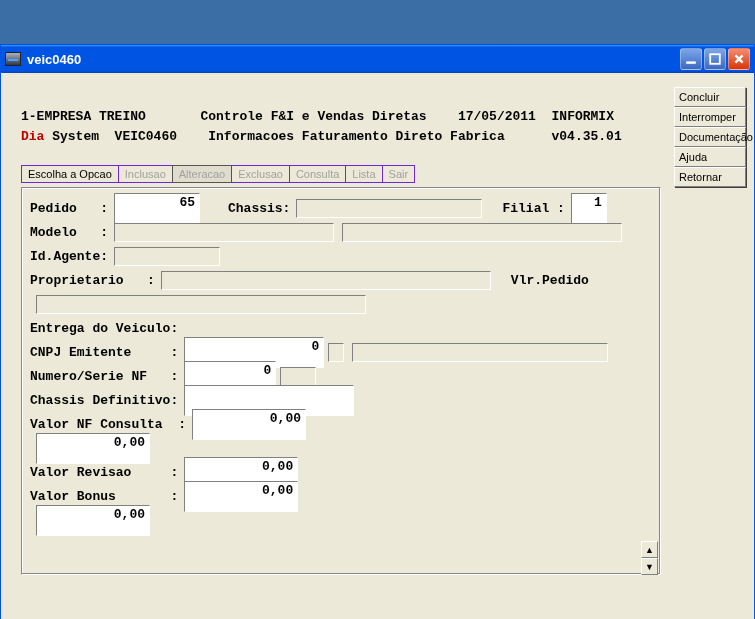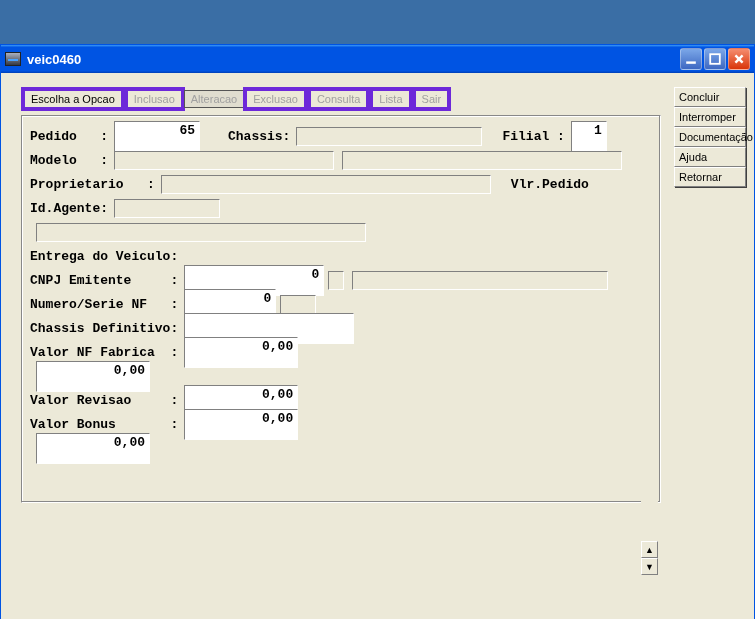--- a/index.html
+++ b/index.html
@@ -87,21 +87,21 @@
     color: #000;
     margin: 20px 0 18px 0;
   }
   .header-block .dia { color: #c00000; }
   .menu-tabs {
     display: flex;
     align-items: center;
     margin-bottom: 4px;
   }
   .menu-tab {
-    border: 4px solid #6d28d9;
+    border: 1px solid #6d28d9;
     background: #ece9d8;
     padding: 2px 6px;
     font-size: 11px;
     color: #a0a0a0;
     margin-right: -1px;
     cursor: pointer;
   }
   .menu-tab.first { color: #000; }
   .menu-tab.selected {
     background: #e0ddcf;
@@ -217,20 +217,22 @@
             <line x1="2" y1="2" x2="8" y2="8" stroke="white" stroke-width="2"></line>
             <line x1="8" y1="2" x2="2" y2="8" stroke="white" stroke-width="2"></line>
           </svg>
       </div>
     </div>
   </div>
 
   <div class="client">
     <div class="main-area">
 
+      <div class="header-block"><span>1-EMPRESA TREINO</span>       <span>Controle F&amp;I e Vendas Diretas</span>    <span>17/05/2011</span>  <span>INFORMIX</span>
+<span class="dia">Dia</span><span> System  VEIC0460</span>    <span>Informacoes Faturamento Direto Fabrica</span>      <span>v04.35.01</span></div>
 
       <div class="menu-tabs">
         <div class="menu-tab first">Escolha a Opcao</div>
         <div class="menu-tab">Inclusao</div>
         <div class="menu-tab selected">Alteracao</div>
         <div class="menu-tab">Exclusao</div>
         <div class="menu-tab">Consulta</div>
         <div class="menu-tab">Lista</div>
         <div class="menu-tab">Sair</div>
       </div>
@@ -253,31 +255,31 @@
 
         <div class="form-row">
           <span class="form-label">Modelo   :</span>
           <span style="width:6px"></span>
           <span class="sunken" style="width:220px"></span>
           <span style="width:8px"></span>
           <span class="sunken" style="width:280px"></span>
         </div>
 
         <div class="form-row">
+          <span class="form-label">Id.Agente:</span>
+          <span style="width:6px"></span>
+          <span class="sunken" style="width:106px"></span>
+        </div>
+
+        <div class="form-row">
           <span class="form-label">Proprietario   :</span>
           <span style="width:6px"></span>
           <span class="sunken" style="width:330px"></span>
           <span style="width:20px"></span>
           <span class="form-label">Vlr.Pedido</span>
-        </div>
-
-        <div class="form-row">
-          <span class="form-label">Id.Agente:</span>
-          <span style="width:6px"></span>
-          <span class="sunken" style="width:106px"></span>
         </div>
 
         <div class="form-row">
           <span style="width:6px"></span>
           <span class="sunken" style="width:330px"></span>
         </div>
 
         <div class="form-row">
           <span class="form-label">Entrega do Veiculo:</span>
         </div>
@@ -301,21 +303,21 @@
         </div>
 
 
         <div class="form-row">
           <span class="form-label">Chassis Definitivo:</span>
           <span style="width:6px"></span>
           <span class="edit" style="width:170px;text-align:left"></span>
         </div>
 
         <div class="form-row">
-          <span class="form-label">Valor NF Fabrica  :</span>
+          <span class="form-label">Valor NF Consulta  :</span>
           <span style="width:6px"></span>
           <span class="edit" style="width:114px">0,00</span>
         </div>
 
         <div class="form-row">
           <span style="width:6px"></span>
           <span class="edit" style="width:114px">0,00</span>
         </div>
 
         <div class="form-row">

